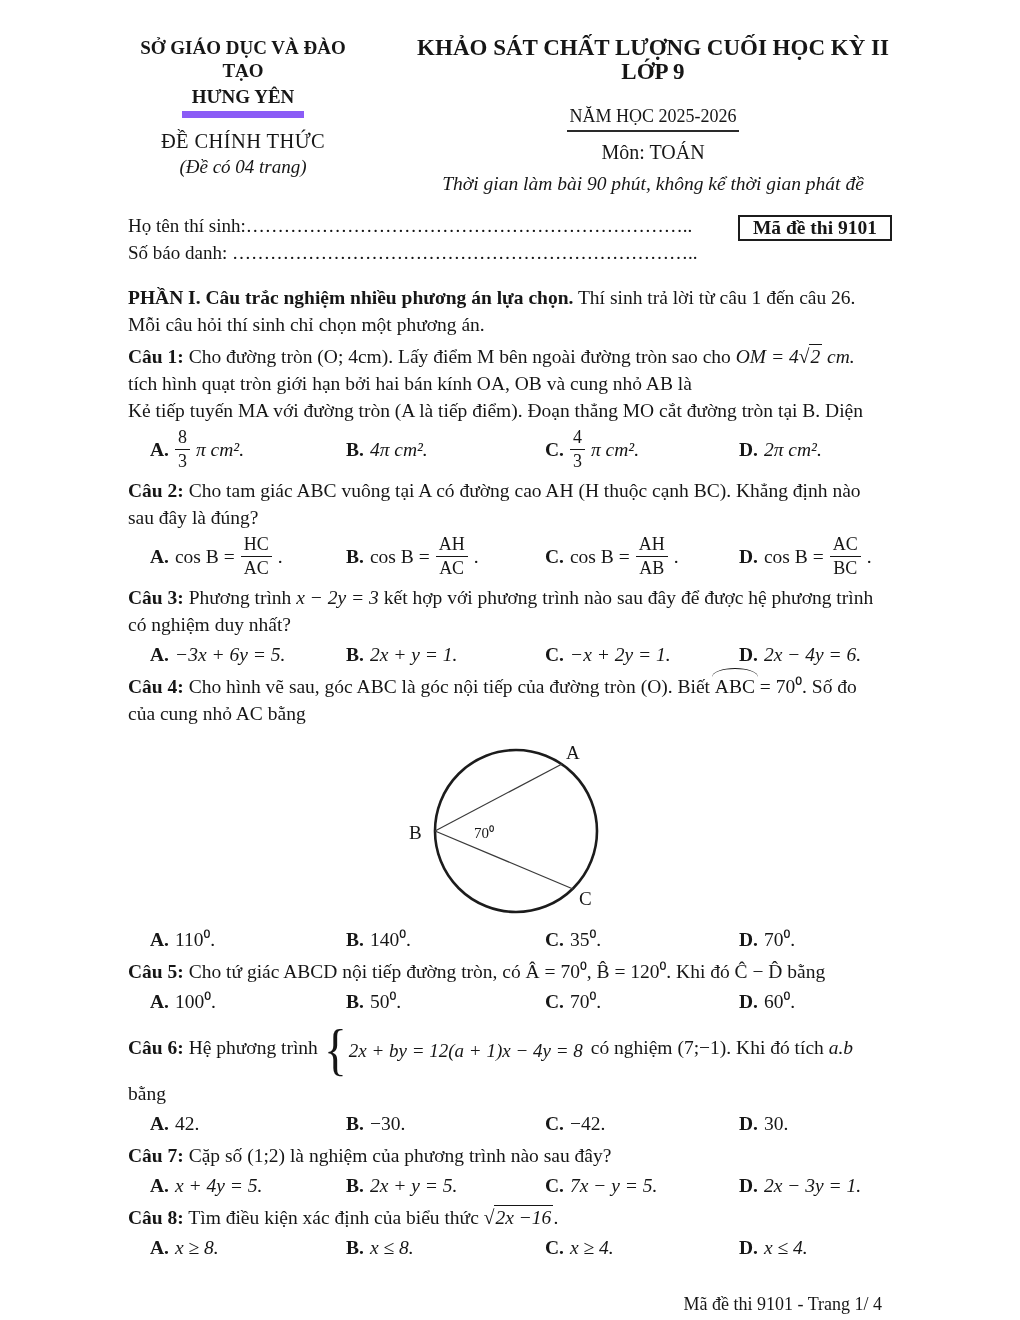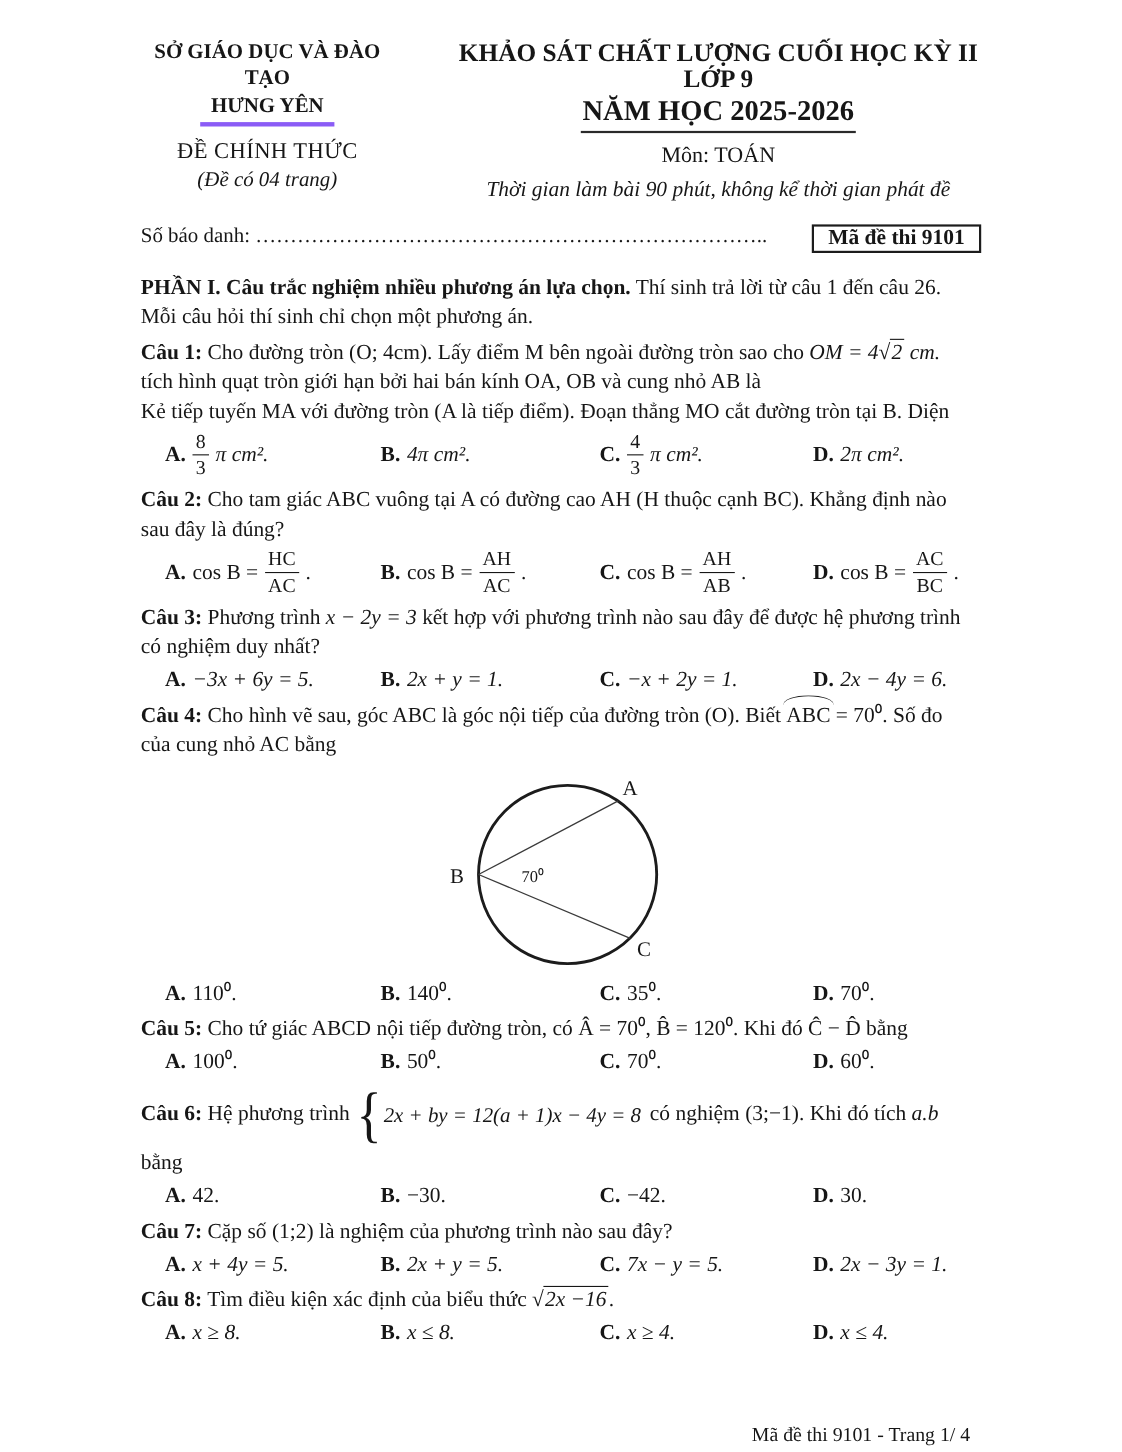--- a/index.html
+++ b/index.html
@@ -5,26 +5,26 @@
   html,body{margin:0;padding:0;background:#ffffff;}
   body{width:1020px;height:1320px;font-family:"Liberation Serif", serif;color:#161616;}
   .page{position:relative;width:1012px;height:1320px;overflow:hidden;box-sizing:border-box;
         padding:36px 120px 0 128px;}
 
   
   .header{display:flex;}
   .h-left{width:230px;text-align:center;flex-shrink:0;}
   .h-left .l1{font-weight:bold;font-size:19px;line-height:23px;}
   .h-left .l2{font-weight:bold;font-size:19px;margin-top:4px;}
-  .h-left .l2 .ul{display:inline-block;border-bottom:4px solid #8b5cf6;padding:0 10px 3px;}
+  .h-left .l2 .ul{display:inline-block;border-bottom:7px solid #8b5cf6;padding:0 10px 3px;}
   .h-left .l3{font-size:20.5px;margin-top:12px;letter-spacing:0.4px;}
   .h-left .l4{font-style:italic;font-size:19px;margin-top:3px;}
   .h-right{width:478px;margin-left:auto;text-align:center;}
   .h-right .r1{font-weight:bold;font-size:23px;line-height:24px;}
-  .h-right .r2{font-weight:bold;font-size:26px;margin-top:2px;}
+  .h-right .r2{font-weight:normal;font-size:18px;margin-top:22px;}
   .h-right .r2 .ul{display:inline-block;border-bottom:2px solid #2a2a2a;padding:0 2px 3px;}
   .h-right .r3{font-size:20px;margin-top:9px;}
   .h-right .r3 .subj{font-weight:normal;}
   .h-right .r4{font-style:italic;font-size:19.5px;margin-top:9px;}
 
   
   .cand{display:flex;margin-top:17px;align-items:flex-start;}
   .cand-lines{font-size:19px;line-height:27px;}
   .code-box{margin-left:auto;border:2px solid #1c1c1c;font-weight:bold;font-size:19.5px;
             padding:0 13px;margin-top:3px;white-space:nowrap;}
@@ -83,20 +83,21 @@
     <div class="h-right">
       <div class="r1">KHẢO SÁT CHẤT LƯỢNG CUỐI HỌC KỲ II LỚP 9</div>
       <div class="r2"><span class="ul">NĂM HỌC 2025-2026</span></div>
       <div class="r3"><span>Môn:</span><span class="subj"> TOÁN</span></div>
       <div class="r4">Thời gian làm bài 90 phút, không kể thời gian phát đề</div>
     </div>
   </div>
 
   <div class="cand">
     <div class="cand-lines">
+      <div>Họ tên thí sinh:……………………………………………………………..</div>
       <div>Số báo danh: ………………………………………………………………..</div>
     </div>
     <div class="code-box">Mã đề thi 9101</div>
   </div>
 
   <div class="part1">
     <div><span class="b">PHẦN I. Câu trắc nghiệm nhiều phương án lựa chọn.</span><span> Thí sinh trả lời từ câu 1 đến câu 26.</span></div>
     <div>Mỗi câu hỏi thí sinh chỉ chọn một phương án.</div>
   </div>
 
@@ -256,21 +257,21 @@
     </div>
   </div>
 
   <div class="question">
     <div><span class="qlabel">Câu 6:</span><span> Hệ phương trình</span><span class="sys">
           <span class="sys-brace"></span>
           <span class="sys-lines">
             <span class="mi">2x + by = 12</span>
             <span class="mi">(a + 1)x − 4y = 8</span>
           </span>
-        </span><span>có nghiệm (3;−1). Khi đó tích </span><span class="mi">a.b</span><span> bằng</span></div>
+        </span><span>có nghiệm (7;−1). Khi đó tích </span><span class="mi">a.b</span><span> bằng</span></div>
     <div class="answers">
       <div class="ans-cell">
           <span class="ak">A.</span>
           <span>42.</span>
         </div>
       <div class="ans-cell">
           <span class="ak">B.</span>
           <span>−30.</span>
         </div>
       <div class="ans-cell">

